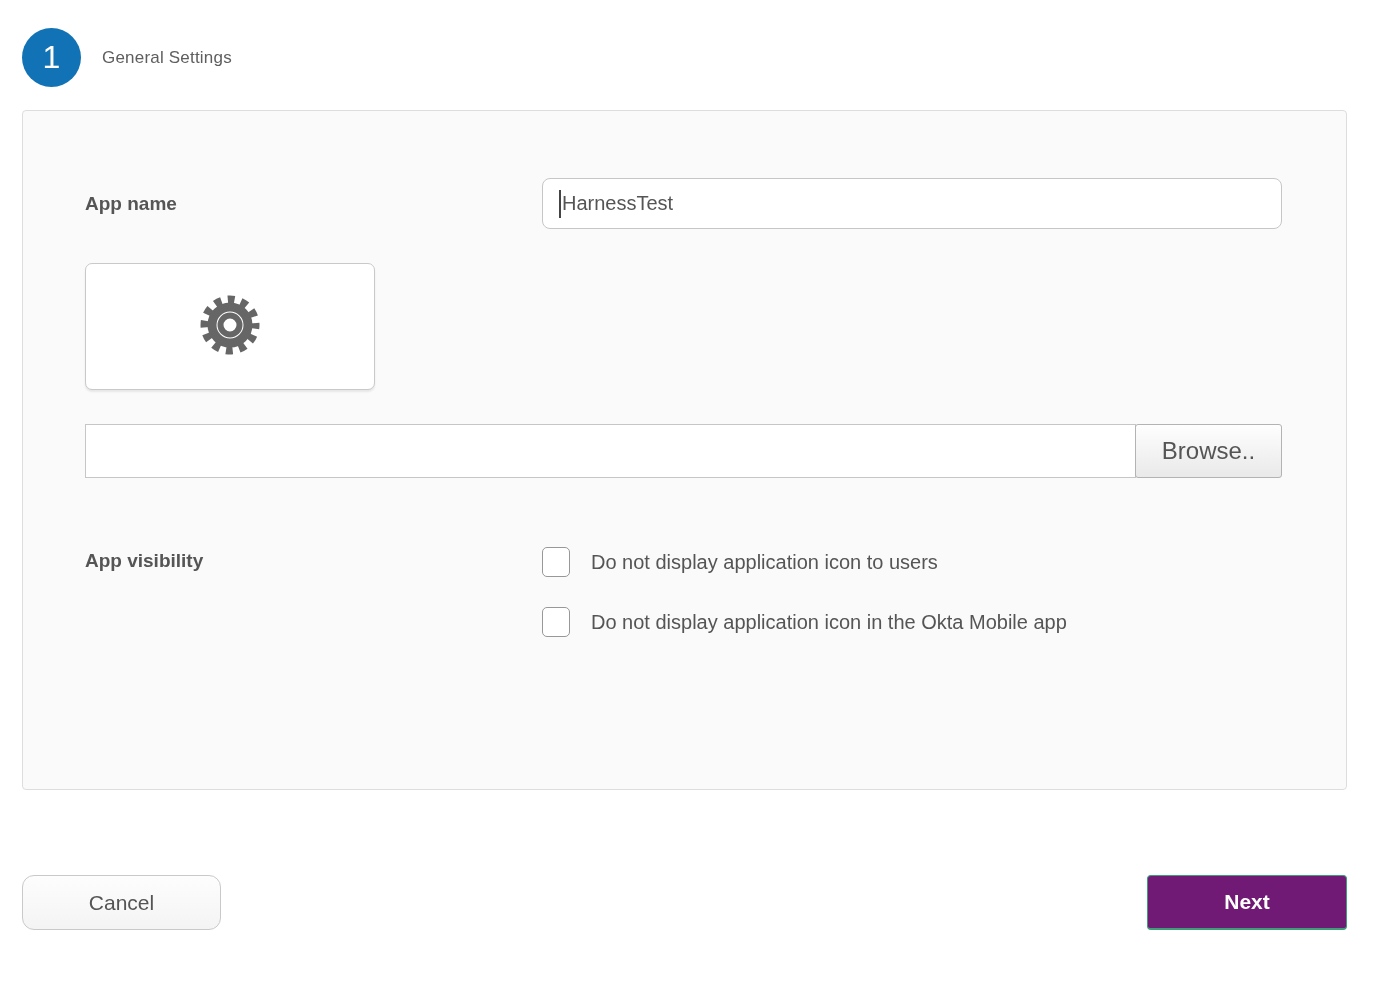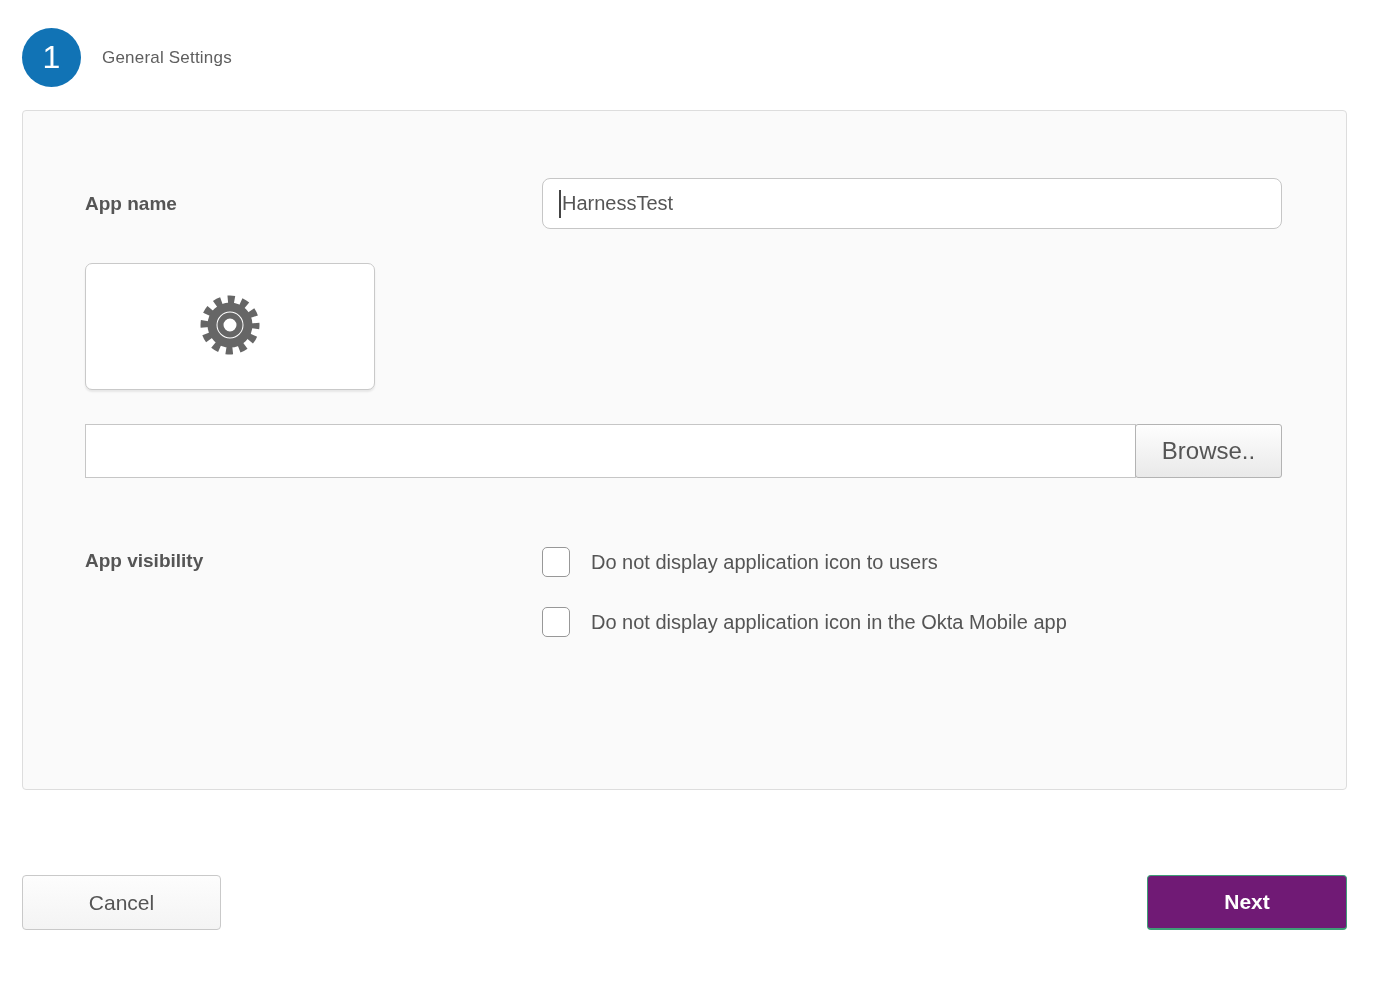--- a/index.html
+++ b/index.html
@@ -191,21 +191,21 @@
     padding: 0 41px 0 22px;
     display: flex;
     justify-content: space-between;
     align-items: center;
   }
   .cancel-button {
     width: 199px;
     height: 55px;
     background: linear-gradient(#fdfdfd, #f4f4f4);
     border: 1px solid #c9c9c9;
-    border-radius: 4px;
+    border-radius: 12px;
     font-size: 21px;
     color: #555555;
     display: flex;
     align-items: center;
     justify-content: center;
     cursor: pointer;
   }
   .next-button {
     width: 200px;
     height: 55px;

